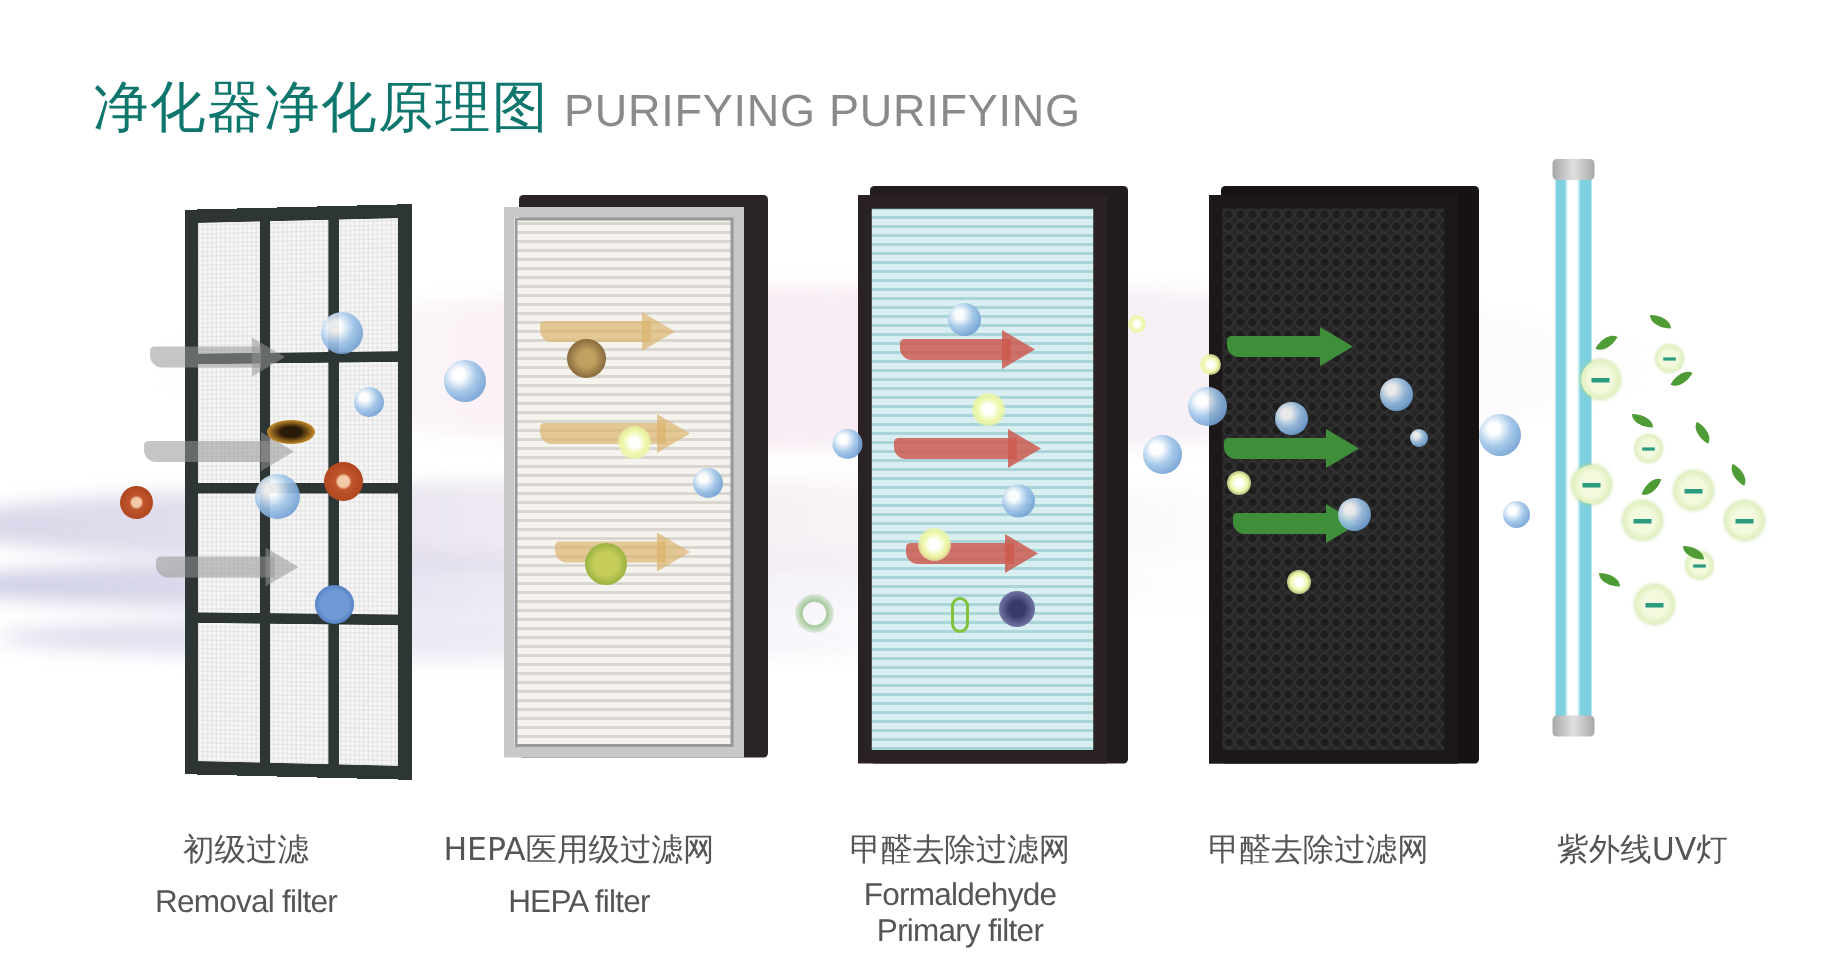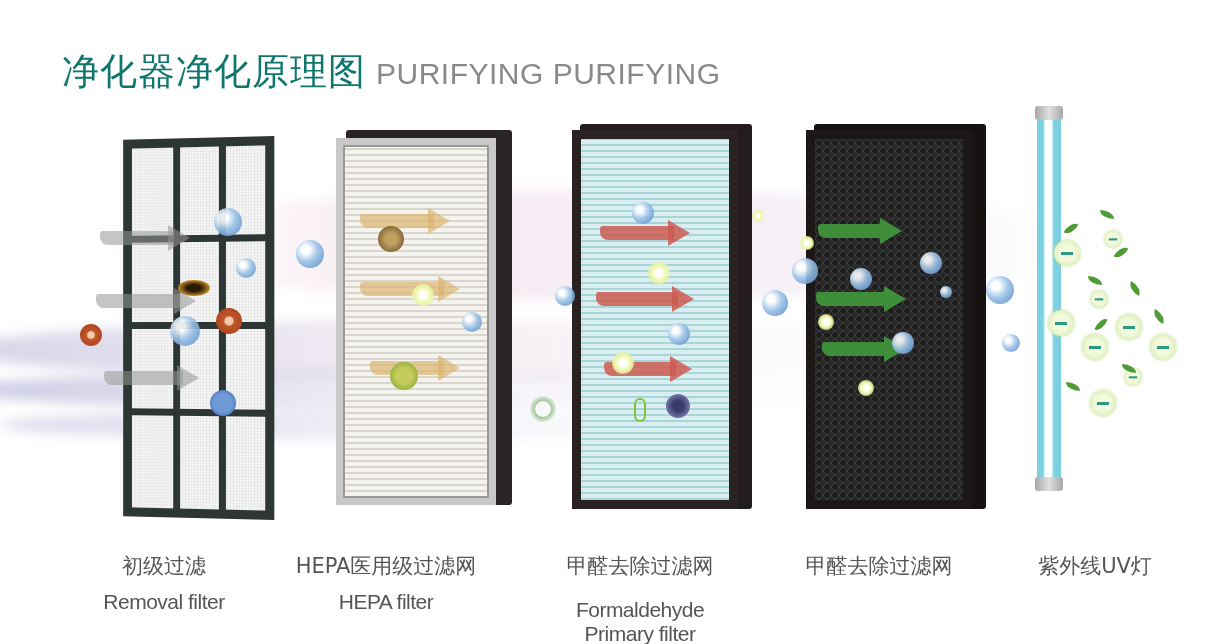--- a/index.html
+++ b/index.html
@@ -230,21 +230,21 @@
 <div class="caption" style="left:96px; width:136px;">
   <div class="cn">初级过滤</div>
   <div class="en" style="margin-top:10px">Removal filter</div>
 </div>
 <div class="caption" style="left:268px; width:236px;">
   <div class="cn">HEPA医用级过滤网</div>
   <div class="en" style="margin-top:10px">HEPA filter</div>
 </div>
 <div class="caption" style="left:548px; width:184px;">
   <div class="cn">甲醛去除过滤网</div>
-  <div class="en" style="margin-top:18px">Formaldehyde</div>
+  <div class="en" style="margin-top:5px">Formaldehyde</div>
   <div class="en">Primary filter</div>
 </div>
 <div class="caption" style="left:766px; width:226px;">
   <div class="cn">甲醛去除过滤网</div>
 </div>
 <div class="caption" style="left:1002px; width:186px;">
   <div class="cn">紫外线UV灯</div>
 </div>
 
 </body></html>

